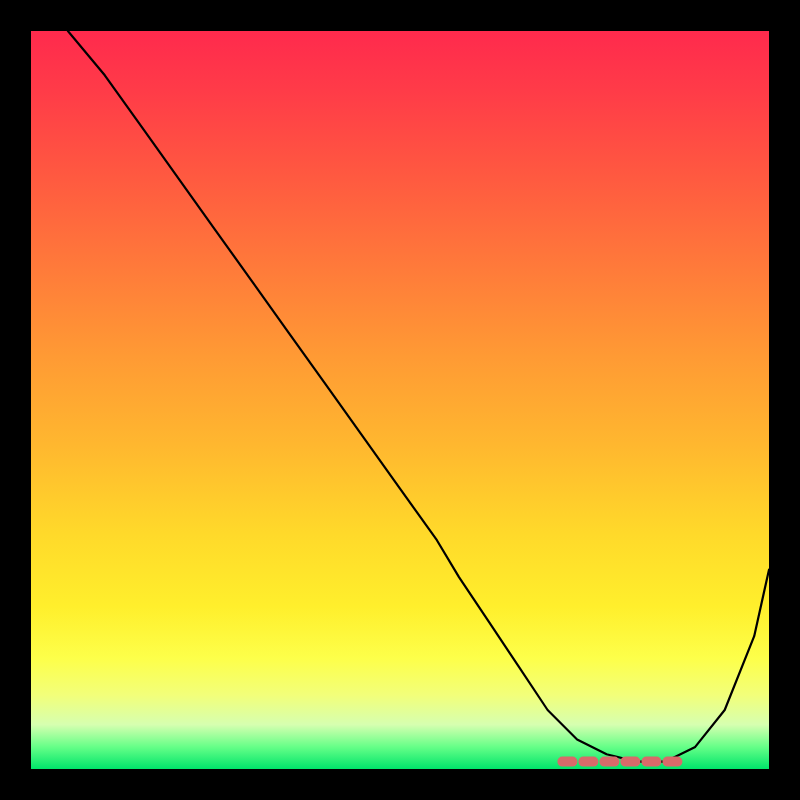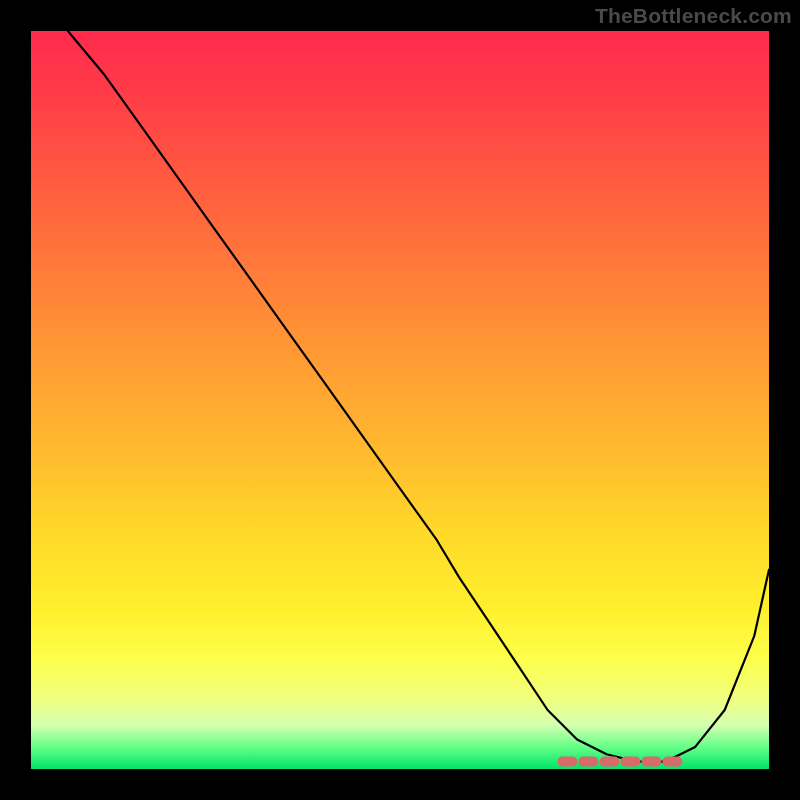--- a/index.html
+++ b/index.html
@@ -74,21 +74,20 @@
     stroke-width: 10;
     stroke-linecap: round;
     stroke-dasharray: 10 11;
   }
 </style>
 </head>
 <body>
 
 <div class="frame">
 
-  <div class="watermark">TheBottleneck.com</div>
 
   <div class="plot-area">
     <div class="gradient"></div>
 
     <svg class="curve" viewBox="0 0 738 738" preserveAspectRatio="none">
       <path class="line" d="M36.9 0.0 L73.8 44.3 L110.7 95.9 L147.6 147.6 L184.5 199.3 L221.4 250.9 L258.3 302.6 L295.2 354.2 L332.1 405.9 L369.0 457.6 L405.9 509.2 L428.0 546.1 L457.6 590.4 L487.1 634.7 L516.6 679.0 L546.1 708.5 L575.6 723.2 L605.2 730.6 L634.7 730.6 L664.2 715.9 L693.7 679.0 L723.2 605.2 L738.0 538.7"></path>
       <path class="flat-marker" d="M531.4 730.6 L649.4 730.6"></path>
     </svg>
   </div>
 

